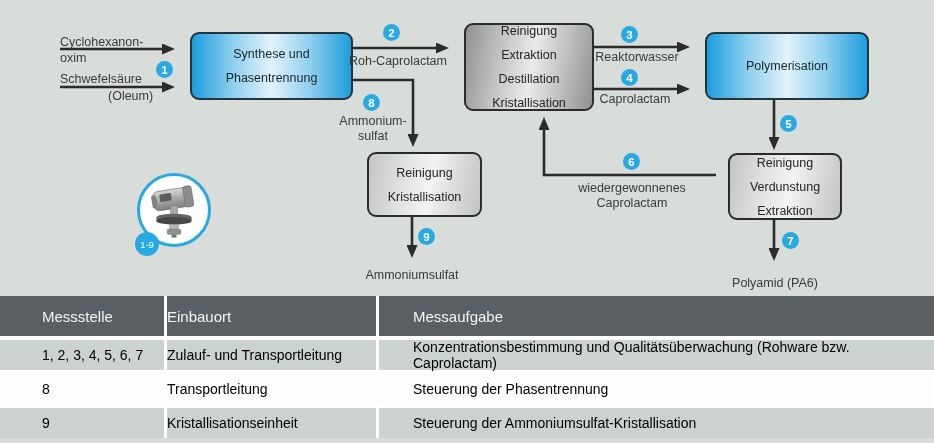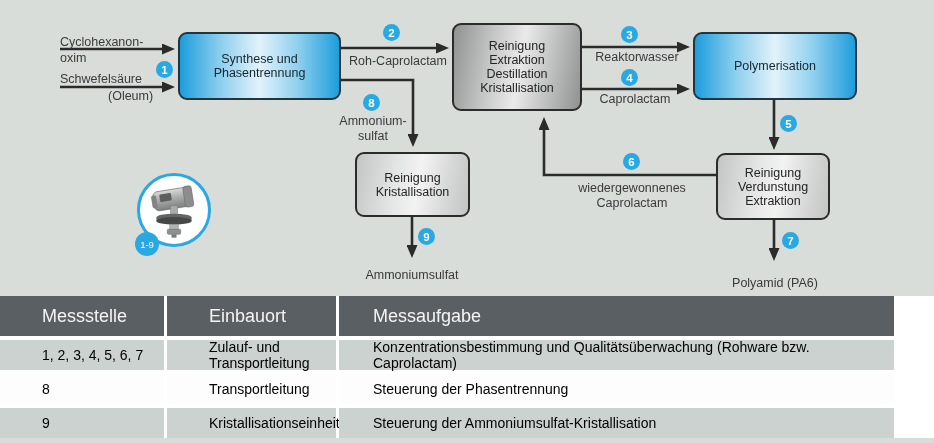--- a/index.html
+++ b/index.html
@@ -7,21 +7,21 @@
     position:relative; width:934px; height:443px; background:#d8ddda;
     font-family:"Liberation Sans", sans-serif; overflow:hidden;
   }
   svg.arrows { position:absolute; left:0; top:0; }
 
   .pbox {
     position:absolute; box-sizing:border-box;
     border:2px solid #24343d; border-radius:9px;
     display:flex; align-items:center; justify-content:center;
     text-align:center; white-space:pre-line;
-    font-size:12.5px; line-height:14px; color:#15262f;
+    font-size:12.5px; line-height:24px; color:#15262f;margin-left:12px;
   }
   .pbox.blue  { background:linear-gradient(90deg,#1d9ddc 0%,#8fd0ee 26%,#e2f2fb 50%,#8fd0ee 74%,#1d9ddc 100%); }
   .pbox.gray  { background:linear-gradient(100deg,#8f9291 0%,#c6c8c7 30%,#e9eae9 52%,#b9bbba 78%,#8f9291 100%); color:#242424; border-color:#2b2b2b; }
   .pbox.lgray { background:linear-gradient(100deg,#c2c5c4 0%,#e4e6e5 35%,#f2f3f2 55%,#d6d8d7 80%,#c2c5c4 100%); color:#242424; border-color:#2b2b2b; }
 
   .marker {
     position:absolute; width:17px; height:17px; border-radius:50%;
     background:#29a9e1; color:#ffffff; font-size:11.5px; font-weight:bold;
     display:flex; align-items:center; justify-content:center;
   }
@@ -37,23 +37,23 @@
     position:absolute; left:135px; top:219px; width:24px; height:24px;
     background:#29a9e1; border-radius:50%; color:#fff; font-size:9.5px;
     display:flex; align-items:center; justify-content:center;margin-top:13px;
   }
 
   .tbl { position:absolute; left:0; top:296px; width:934px; background:#ffffff; }
   .trow { display:flex; margin-bottom:4px; }
   .trow:last-child { margin-bottom:0; }
   .tc { box-sizing:border-box; display:flex; align-items:center; }
   .tc1 { width:164px; margin-right:3px; padding-left:42px; }
-  .tc2 { width:169px; margin-right:3px; padding-left:42px; }
+  .tc2 { width:209px; margin-right:3px; }
   .tc3 { width:555px; padding-left:34px; }
-  .thead .tc { height:40px; background:#5a5f63; color:#f4f4f4; font-size:18px; }
+  .thead .tc { height:40px; background:#5a5f63; color:#f4f4f4; font-size:15px; }
   .tbody-row .tc { height:30px; font-size:14px; color:#000000; }
   .row-gray .tc { background:#ccd2cf; }
   .row-white .tc { background:#fdfdfd; }
 </style>
 </head>
 <body>
 
 <div class="stage">
 
   <svg class="arrows" width="934" height="296" viewBox="0 0 934 296">

